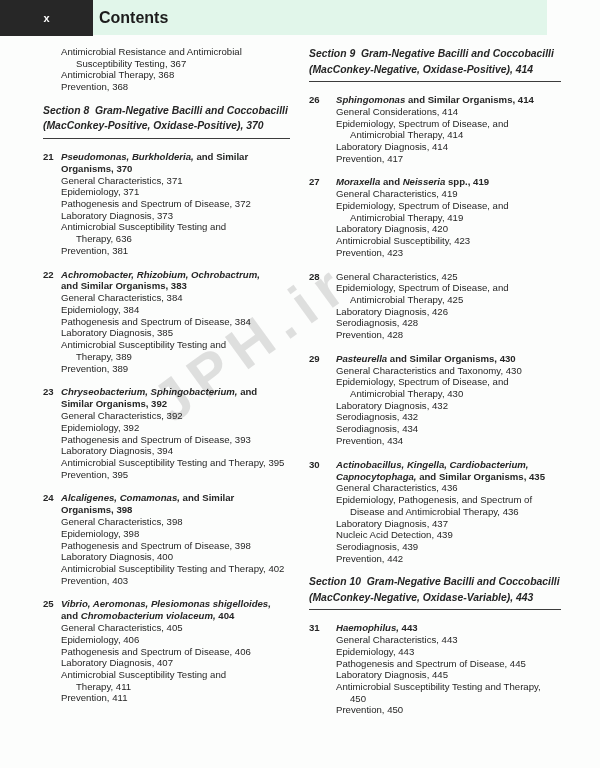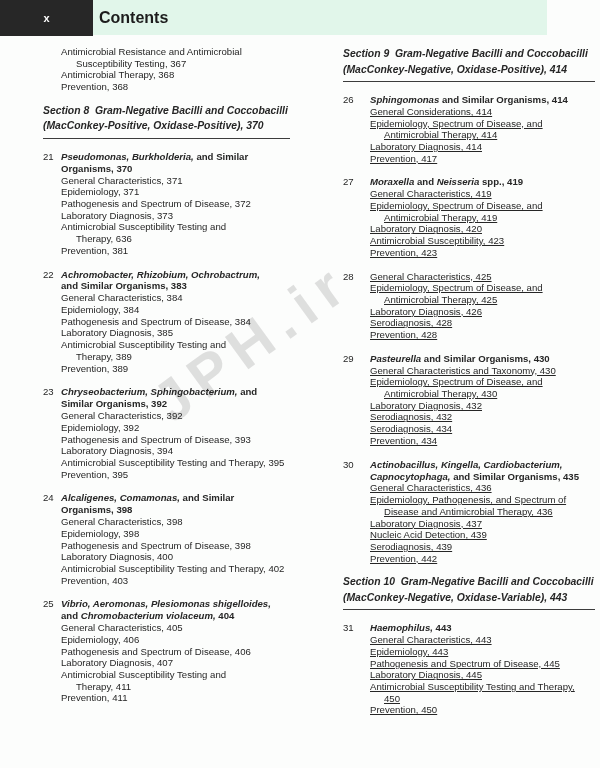--- a/index.html
+++ b/index.html
@@ -29,30 +29,30 @@
   .watermark{
     position:absolute;left:138px;top:308px;z-index:0;
     transform:rotate(-36deg);transform-origin:center;
     font-size:58px;font-weight:bold;letter-spacing:10px;
     color:var(--wm,#c7c7c7);opacity:0.55;white-space:nowrap;
     pointer-events:none;
   }
   
   .col{position:absolute;top:46px;color:var(--ink,#262626);font-size:9.6px;line-height:11.7px;z-index:1;}
   #col-left{left:43px;width:247px;}
-  #col-right{left:309px;width:252px;margin-left:34px;}
+  #col-right{left:309px;width:252px;}
   .col > :first-child{margin-top:0;}
 
   .subline{padding-left:18px;}
   .subline.wrap{padding-left:33px;}
-  #col-right .subline{padding-left:27px;text-decoration:underline;}
+  #col-right .subline{padding-left:27px;}
   #col-right .subline.wrap{padding-left:41px;}
 
   .chapter{position:relative;margin-top:12px;}
-  .chapter-num{position:absolute;left:0;top:0;font-weight:normal;}
+  .chapter-num{position:absolute;left:0;top:0;font-weight:bold;}
   .chapter-title{font-weight:bold;padding-left:18px;line-height:11.9px;}
   #col-right .chapter-title{padding-left:27px;}
   .ital{font-style:italic;}
 
   .section-heading{
     margin-top:10px;margin-bottom:0;
     padding-bottom:4px;border-bottom:1px solid var(--rule,#3c3c3c);
     font-weight:bold;font-style:italic;font-size:10.4px;line-height:15.5px;
   }
   .section-line{white-space:pre;}

